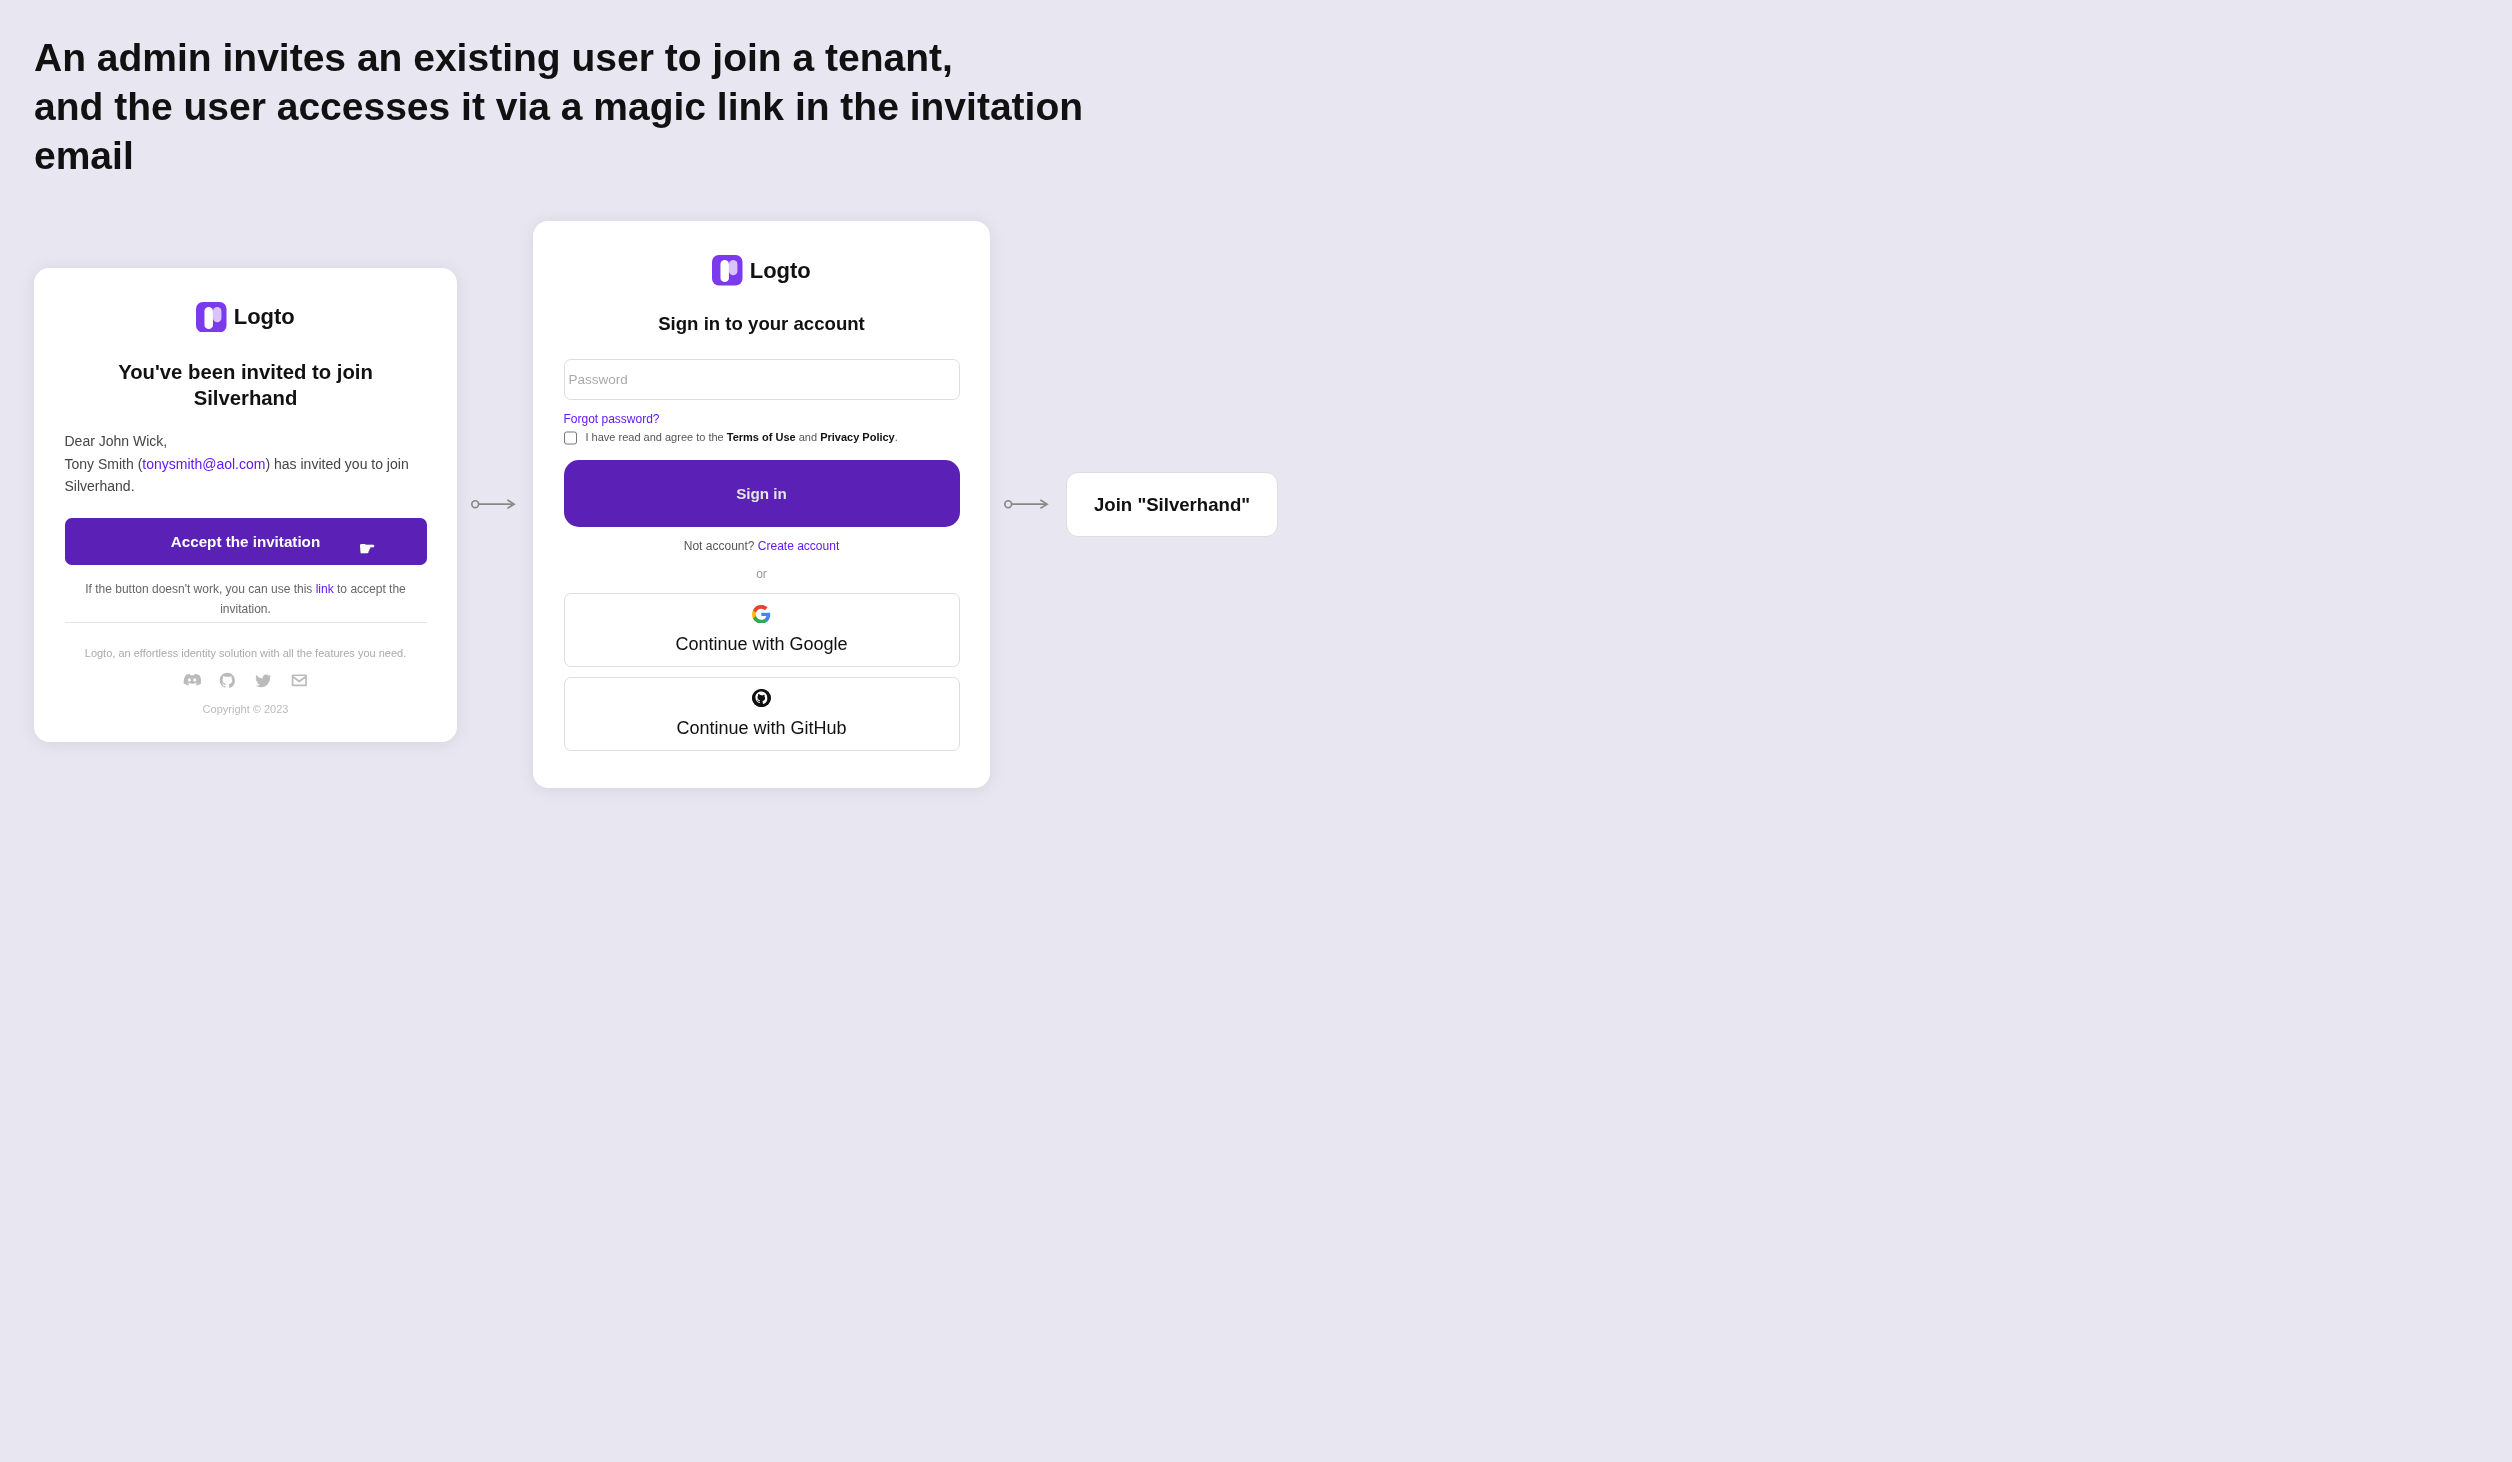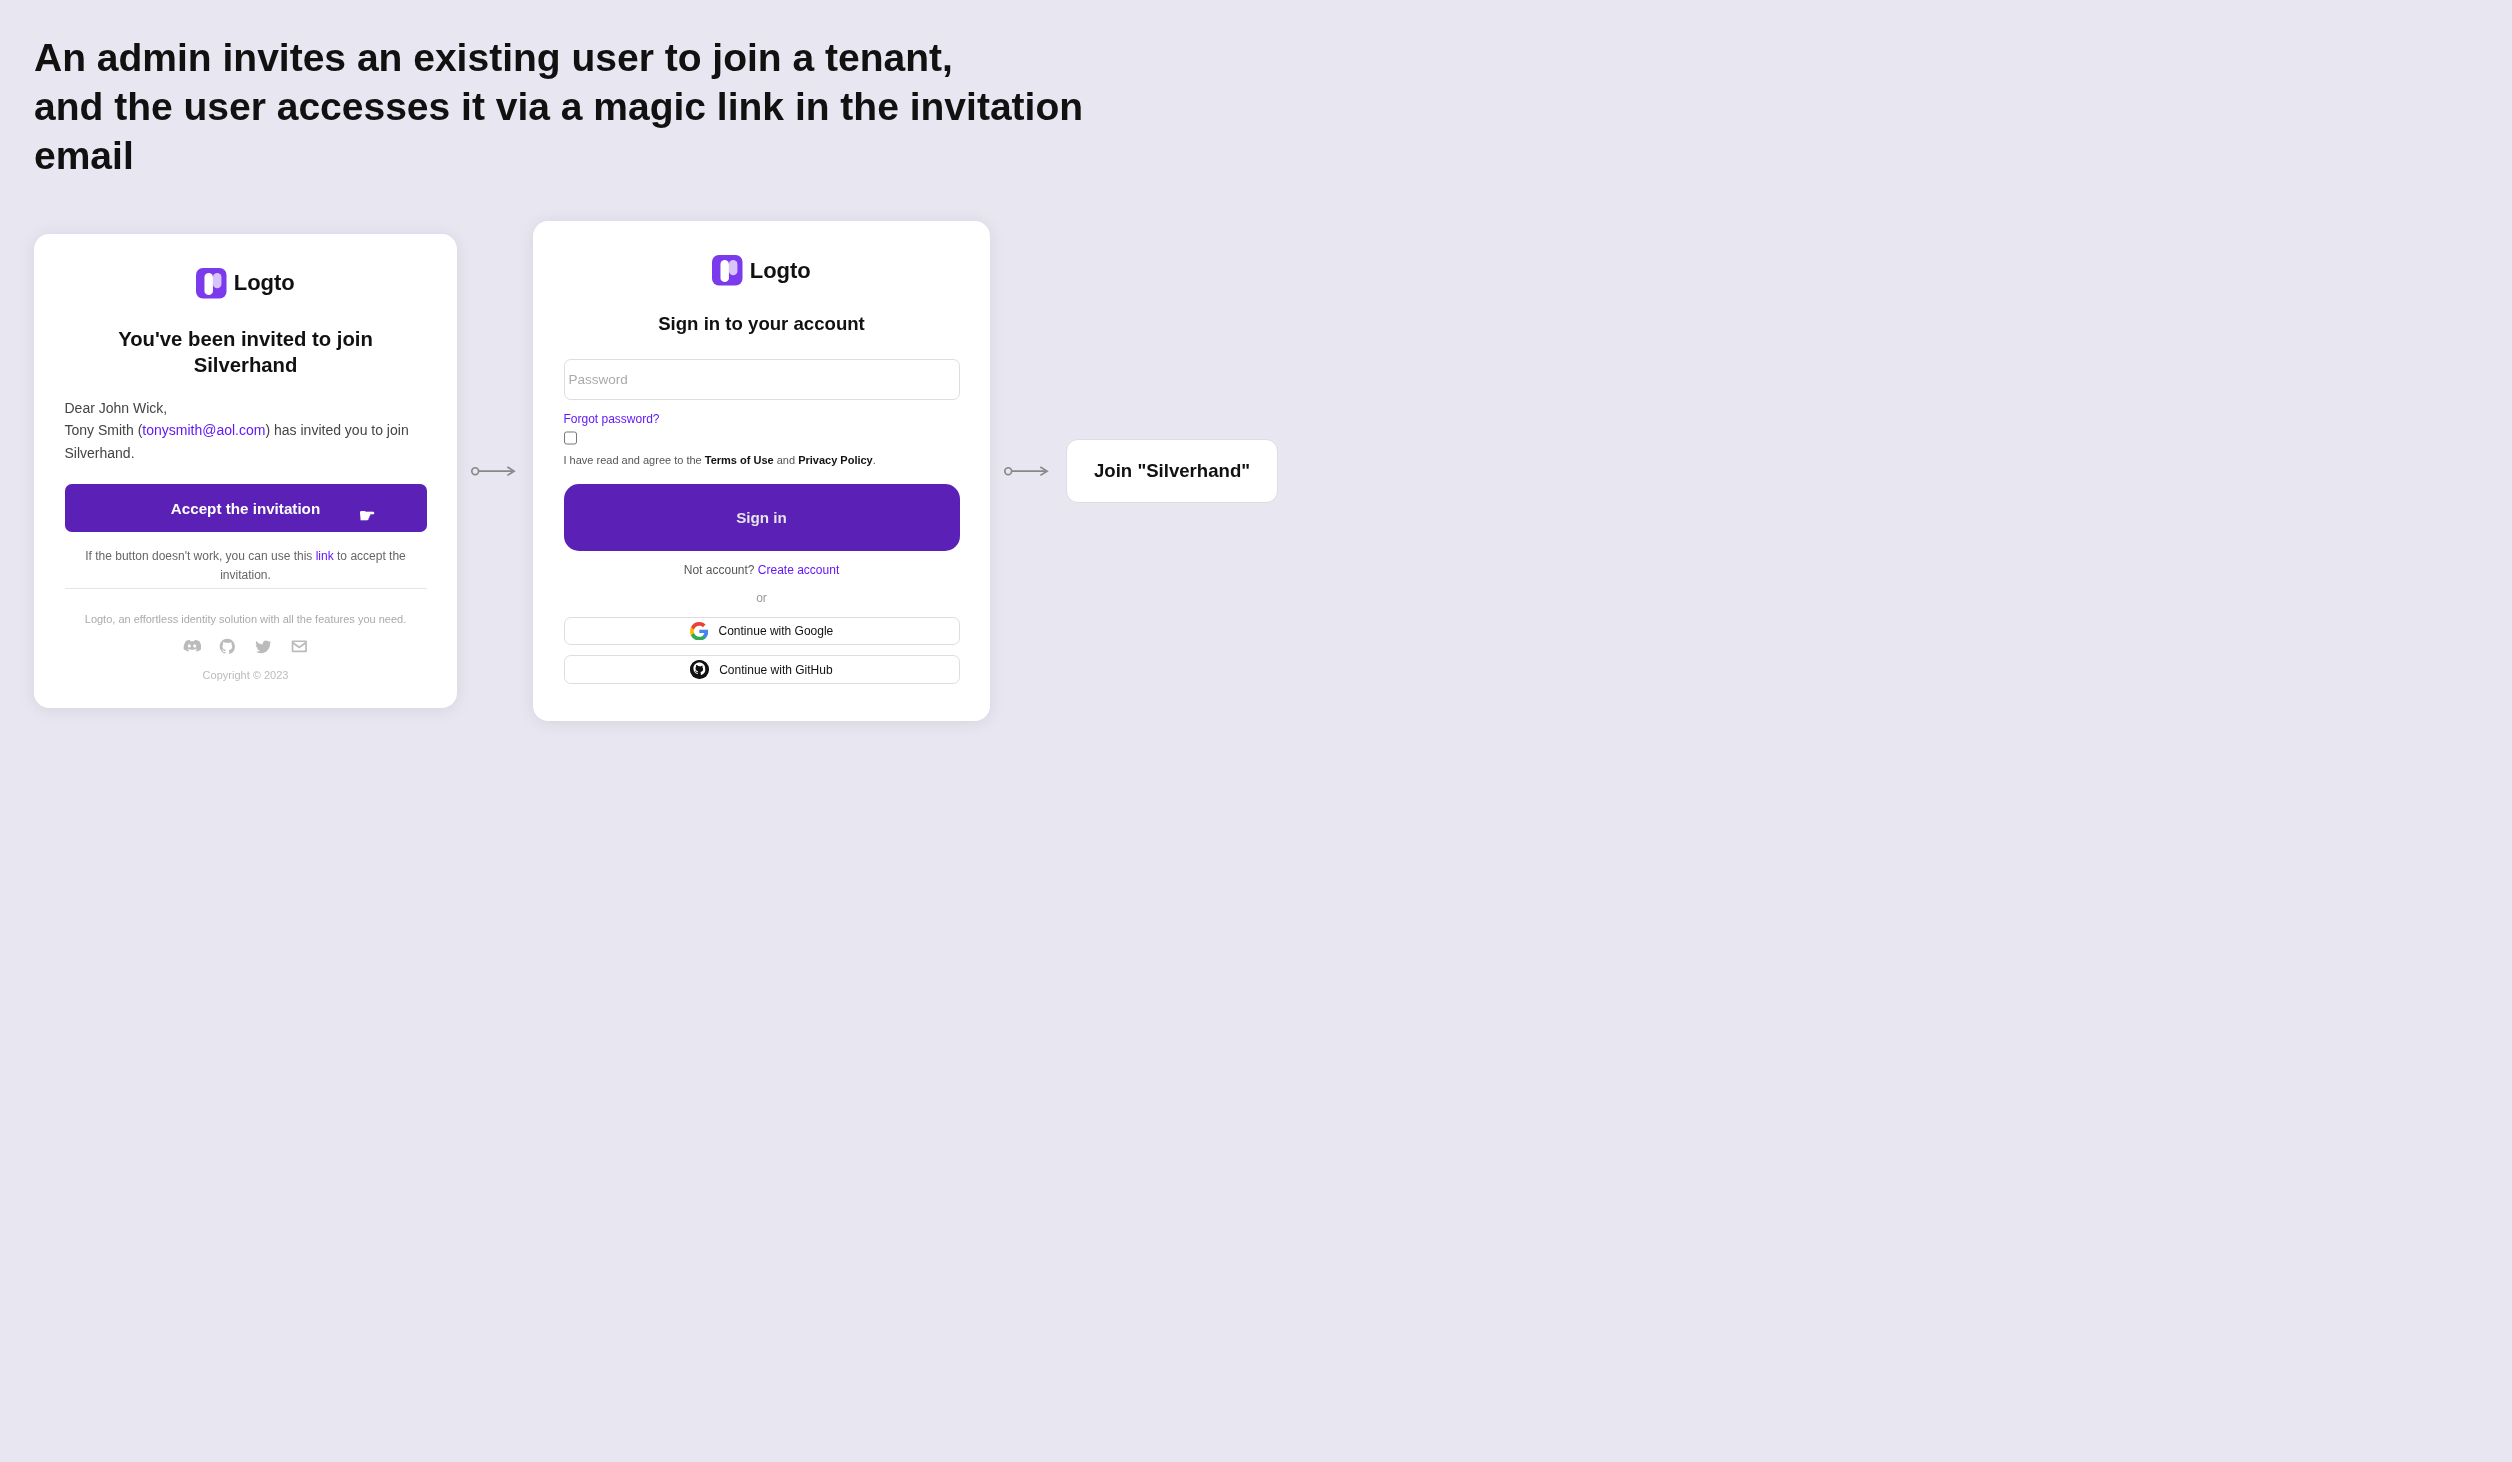--- a/index.html
+++ b/index.html
@@ -172,21 +172,20 @@
       text-decoration: none;
       margin-bottom: 4px;
       width: 100%;
     }
     .terms-row {
       display: flex;
       align-items: flex-start;
       gap: 8.5px;
       width: 100%;
       margin-bottom: 15.2px;
-      flex-direction: column;
     }
     .terms-checkbox {
       width: 13.5px;
       height: 13.5px;
       margin-top: 1.7px;
       flex-shrink: 0;
     }
     .terms-text {
       font-size: 11px;
       color: #555;
@@ -223,30 +222,31 @@
     .or-divider {
       font-size: 12px;
       color: #999;
       margin-bottom: 12px;
     }
     .social-btn {
       width: 100%;
       background: #fff;
       border: 1.3px solid #ddd;
       border-radius: 6.8px;
-      padding: 4px;
-      font-size: 12px;
+      padding: 11px;
+      font-size: 18px;
       font-weight: 500;
       cursor: pointer;
       display: flex;
       align-items: center;
       justify-content: center;
       gap: 10.2px;
       margin-bottom: 10.2px;
       color: #111;
+      flex-direction: column;
     }
     .google-icon {
       width: 18.6px;
       height: 18.6px;
     }
     .github-icon {
       width: 18.6px;
       height: 18.6px;
       background: #111;
       border-radius: 50%;

